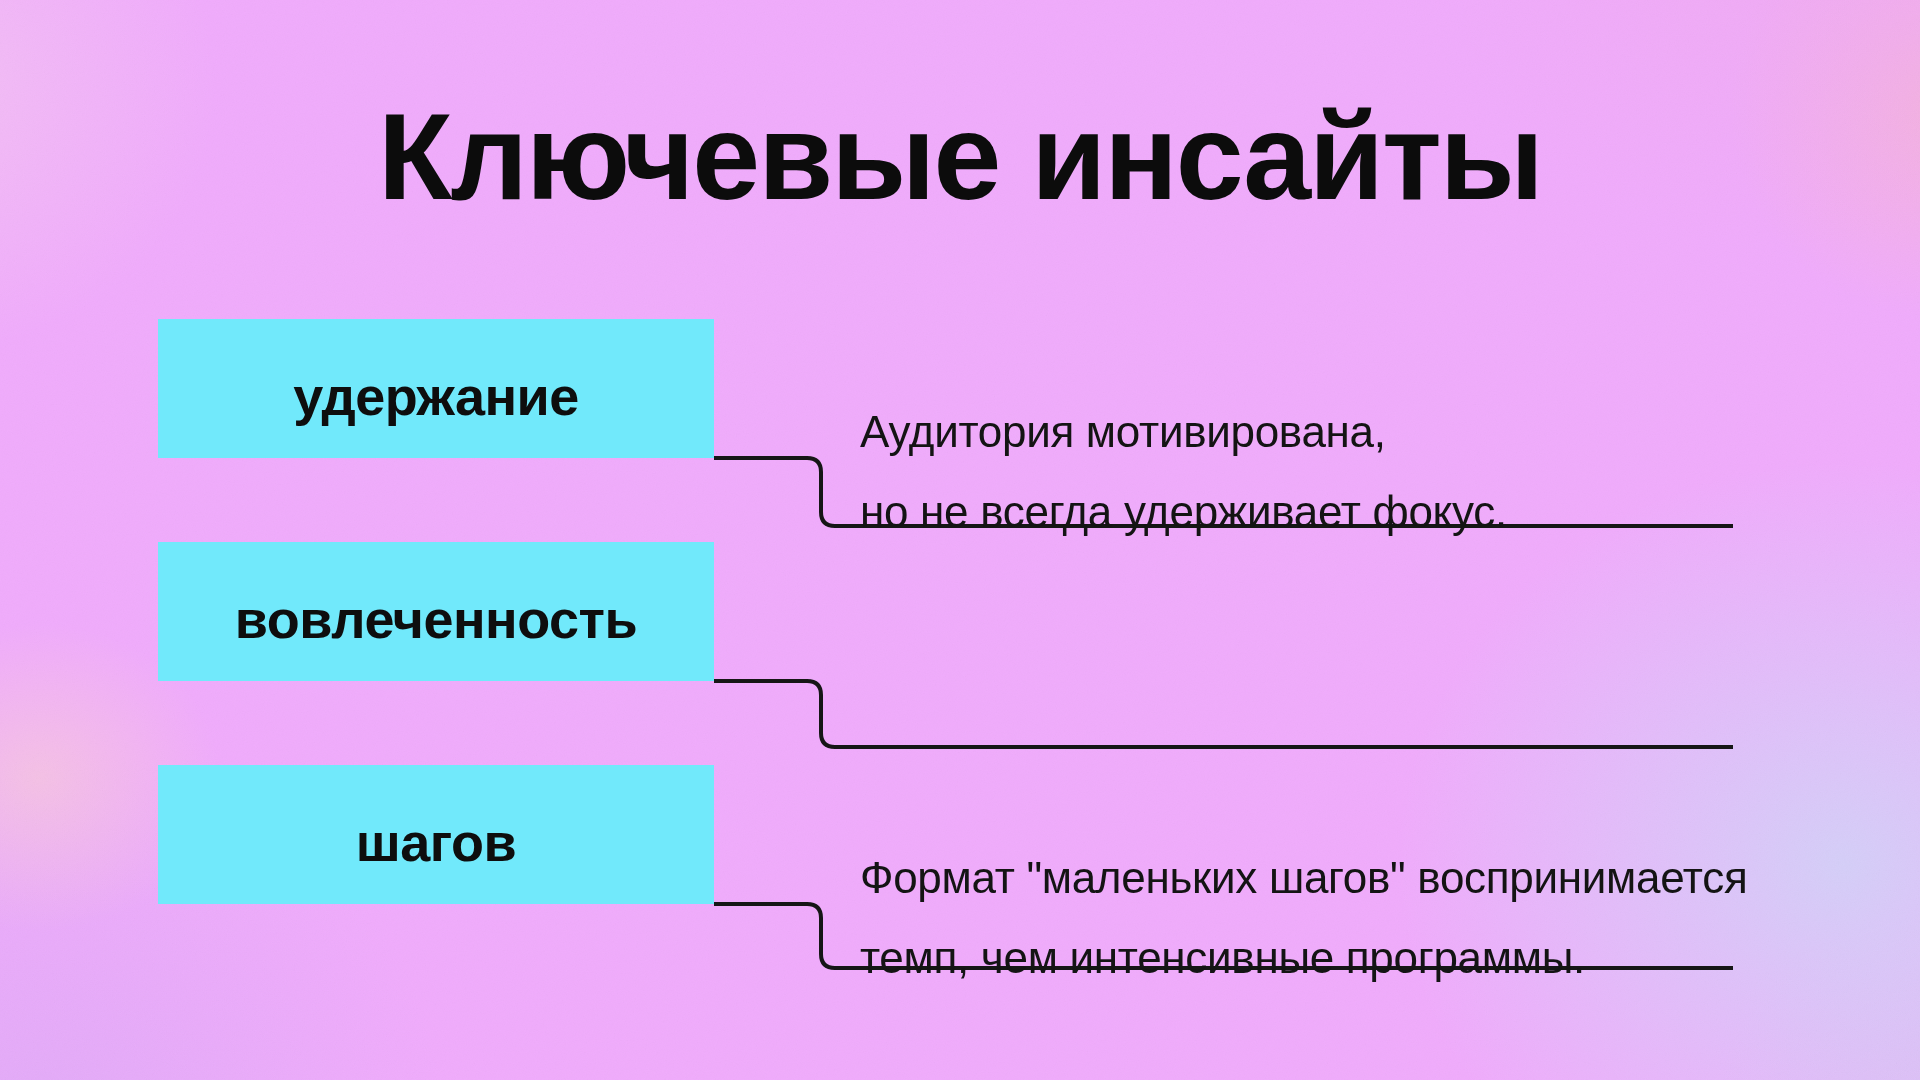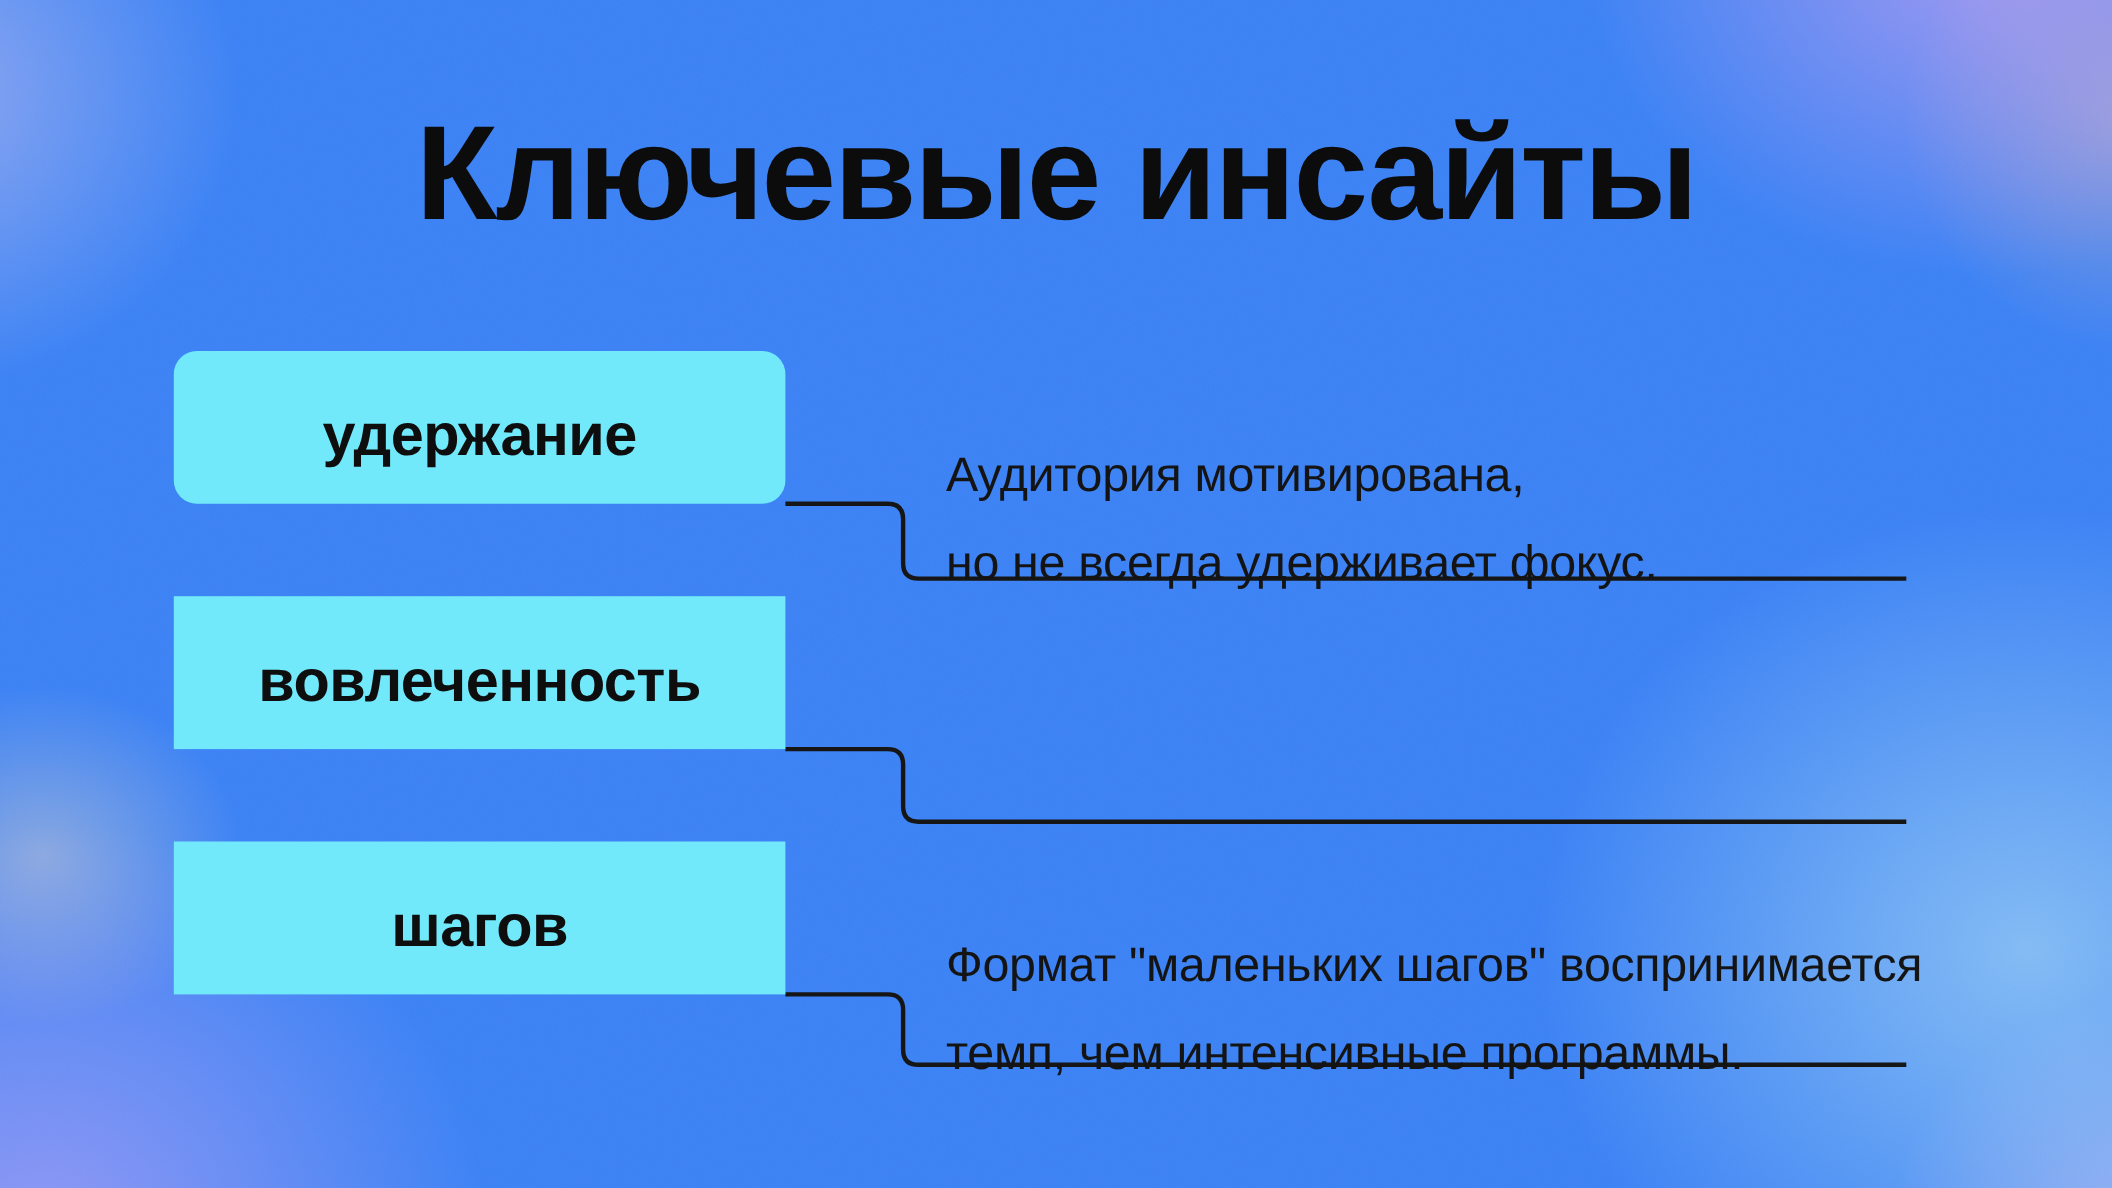--- a/index.html
+++ b/index.html
@@ -6,21 +6,21 @@
     margin: 0;
     padding: 0;
     background: #e9e9e9;
     font-family: "Liberation Sans", sans-serif;
   }
   .slide {
     position: relative;
     width: 1920px;
     height: 1080px;
     overflow: hidden;
-    background: #3b82f6;
+    background: #f0abfc;
   }
   
   .bg {
     position: absolute;
     inset: 0;
     background:
       radial-gradient(520px 420px at 94% -4%,  rgba(240,170,238,0.55), rgba(240,170,238,0) 70%),
       radial-gradient(300px 300px at 101% 10%, rgba(250,190,175,0.40), rgba(250,190,175,0) 70%),
       radial-gradient(420px 380px at -4% 8%,   rgba(246,215,235,0.45), rgba(246,215,235,0) 70%),
       radial-gradient(260px 220px at 2% 72%,   rgba(252,225,195,0.40), rgba(252,225,195,0) 70%),
@@ -62,21 +62,21 @@
     justify-content: center;
     padding-top: 14px;
     box-sizing: border-box;
   }
   .keyword-box .label {
     font-size: 54px;
     font-weight: 700;
     letter-spacing: -0.5px;
     color: #0e0e0e;
   }
-  .box-1 { top: 319px; border-radius: 21px; }
+  .box-1 { top: 319px; }
   .box-2 { top: 542px; text-align: center; }
   .box-3 { top: 765px; }
   .description {
     position: absolute;
     left: 860px;
     width: 900px;
     color: #141414;
   }
   .description p {
     margin: 0;

